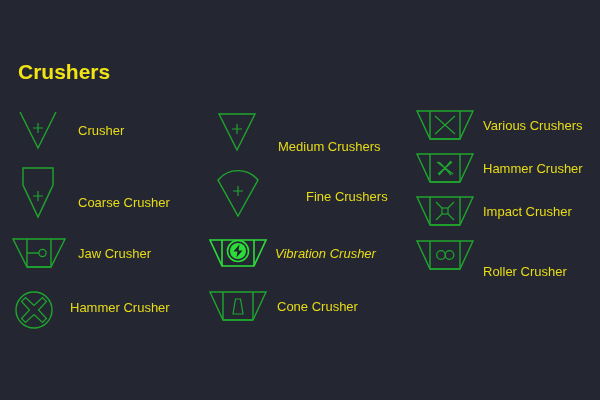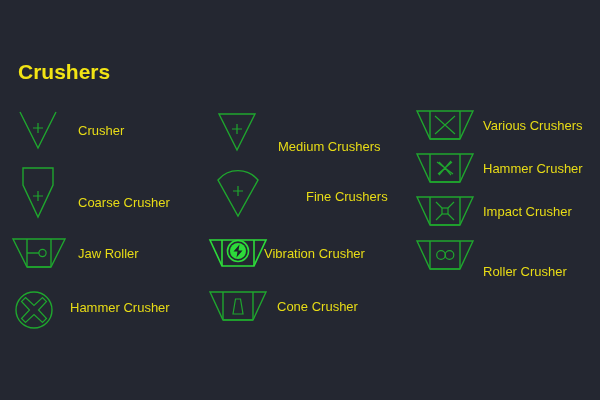--- a/index.html
+++ b/index.html
@@ -102,21 +102,21 @@
 
   <div class="sym-item" style="left:10px; top:235px;">
     <div class="sym-icon">
       <svg width="58" height="38" viewBox="0 0 58 38">
         <path class="stroke" d="M3,4 L55,4 L41,32 L17,32 Z"></path>
         <path class="stroke" d="M17,4 L17,32 M41,4 L41,32 M17,32 L41,32"></path>
         <path class="stroke" d="M17,18 L29,18"></path>
         <circle class="stroke-thin" cx="32.5" cy="18" r="3.6"></circle>
       </svg>
     </div>
-    <div class="sym-label" style="left:68px; top:12px;">Jaw Roller</div>
+    <div class="sym-label" style="left:68px; top:12px;">Jaw Crusher</div>
   </div>
 
   <div class="sym-item" style="left:12px; top:288px;">
     <div class="sym-icon">
       <svg width="44" height="44" viewBox="0 0 44 44">
         <circle class="stroke" cx="22" cy="22" r="18"></circle>
         <path class="stroke-thin" d="M13.5,9.5 L22,17.5 L30.5,9.5 L34.5,13.5 L26.5,22 L34.5,30.5 L30.5,34.5 L22,26.5 L13.5,34.5 L9.5,30.5 L17.5,22 L9.5,13.5 Z"></path>
       </svg>
     </div>
     <div class="sym-label" style="left:58px; top:13px;">Hammer Crusher</div>
@@ -145,21 +145,21 @@
   <div class="sym-item" style="left:207px; top:236px;">
     <div class="sym-icon">
       <svg width="62" height="36" viewBox="0 0 62 36">
         <path class="bright" d="M3,4 L59,4 L47,30 L15,30 Z"></path>
         <path class="bright" d="M15,4 L15,30 M47,4 L47,30"></path>
         <circle class="bright" cx="31" cy="15" r="10.5"></circle>
         <circle class="bright-fill" cx="31" cy="15" r="8"></circle>
         <path class="dark-fill" d="M32.5,8.5 L26.5,15.5 L30.5,15.5 L29.5,21.5 L35.5,14.5 L31.5,14.5 Z"></path>
       </svg>
     </div>
-    <div class="sym-label" style="left:57px; top:11px;">Vibration Crusher</div>
+    <div class="sym-label" style="left:68px; top:11px;font-style:italic;">Vibration Crusher</div>
   </div>
 
   <div class="sym-item" style="left:207px; top:288px;">
     <div class="sym-icon">
       <svg width="62" height="38" viewBox="0 0 62 38">
         <path class="stroke" d="M3,4 L59,4 L46,32 L16,32 Z"></path>
         <path class="stroke" d="M16,4 L16,32 M46,4 L46,32 M16,32 L46,32"></path>
         <path class="stroke-thin" d="M26,26 L28.5,11 L33.5,11 L36,26 Z"></path>
       </svg>
     </div>

